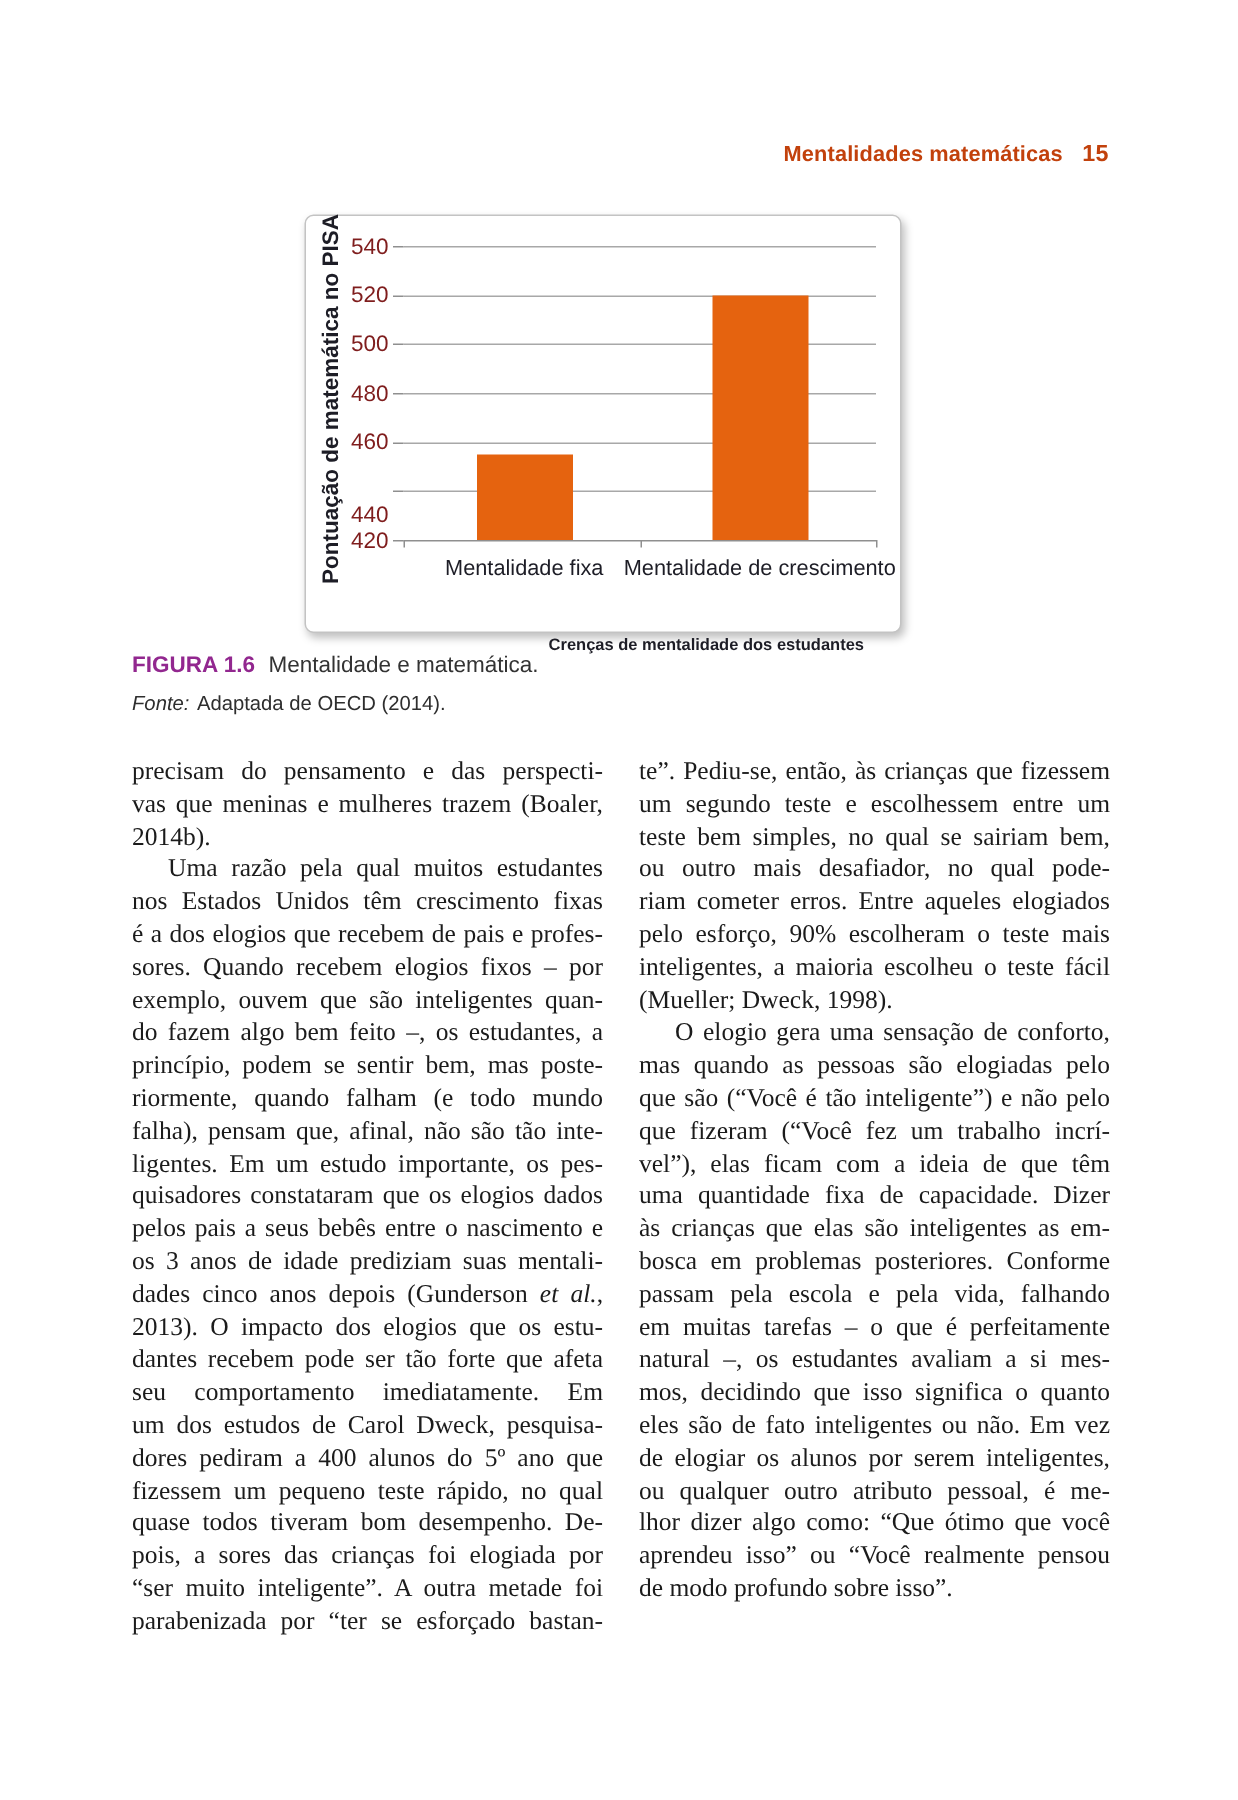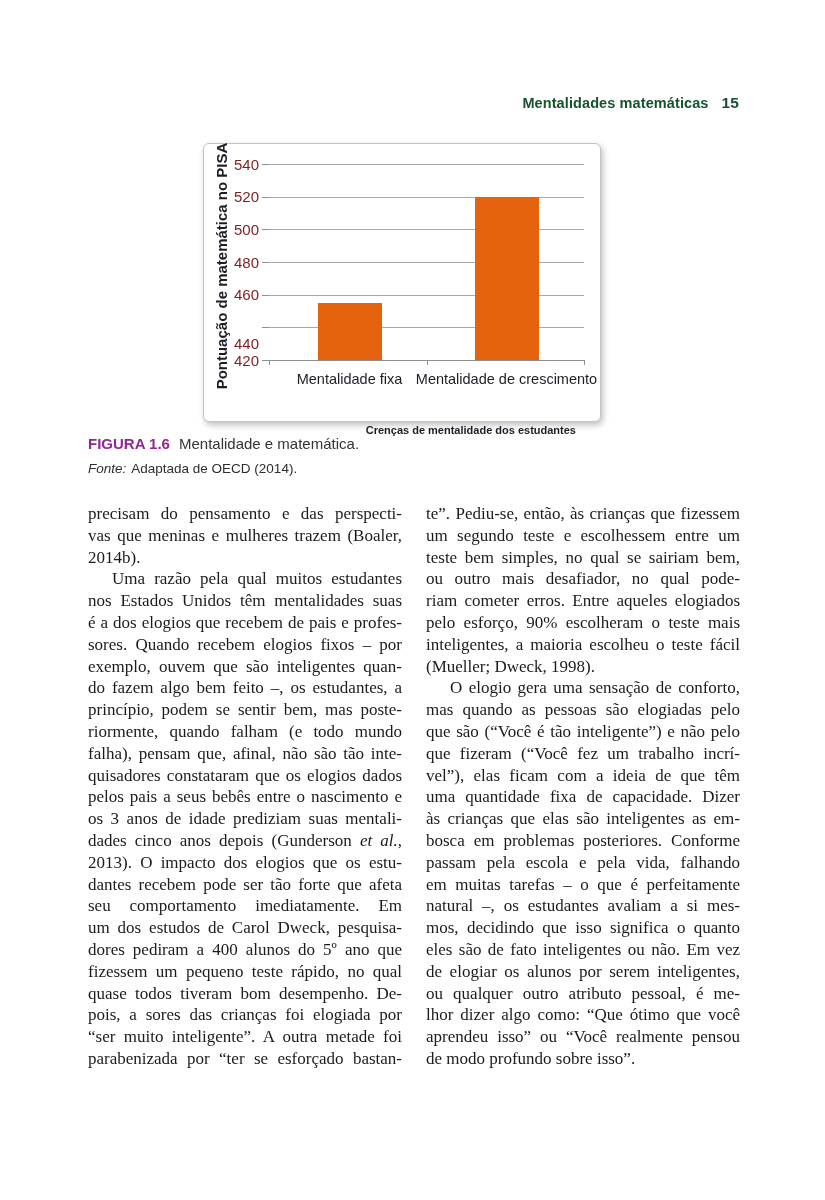--- a/index.html
+++ b/index.html
@@ -7,21 +7,21 @@
     position:relative;
     width:825px;height:1200px;
     background:#ffffff;
     font-family:"Liberation Sans",sans-serif;
     color:#1c1c1c;
     overflow:hidden;
   }
   
   #running-header{
     position:absolute;top:94px;right:86px;
-    font-size:14.5px;color:#14532d;letter-spacing:.1px;
+    font-size:14.5px;color:#c2410c;letter-spacing:.1px;
   }
   #running-header .rh-title{font-weight:600;}
   #running-header .rh-num{font-weight:700;font-size:15.5px;margin-left:13px;}
   
   #chart-card{
     position:absolute;left:203px;top:143px;
     width:396px;height:277px;
     background:#fff;
     border:1px solid #c3c3c3;border-radius:6px;
     box-shadow:2px 3px 6px rgba(0,0,0,0.25);
@@ -119,28 +119,29 @@
   </div>
   <div id="figure-source">
     <span class="src-label">Fonte:</span><span class="src-text">Adaptada de OECD (2014).</span>
   </div>
 
   <div id="col-left" class="col">
       <div class="bl">precisam do pensamento e das perspecti-</div>
       <div class="bl">vas que meninas e mulheres trazem (Boaler,</div>
       <div class="bl end">2014b).</div>
       <div class="bl ind">Uma razão pela qual muitos estudantes</div>
-      <div class="bl">nos Estados Unidos têm mentalidades suas</div>
+      <div class="bl">nos Estados Unidos têm crescimento fixas</div>
       <div class="bl">é a dos elogios que recebem de pais e profes-</div>
       <div class="bl">sores. Quando recebem elogios fixos – por</div>
       <div class="bl">exemplo, ouvem que são inteligentes quan-</div>
       <div class="bl">do fazem algo bem feito –, os estudantes, a</div>
       <div class="bl">princípio, podem se sentir bem, mas poste-</div>
       <div class="bl">riormente, quando falham (e todo mundo</div>
       <div class="bl">falha), pensam que, afinal, não são tão inte-</div>
+      <div class="bl">ligentes. Em um estudo importante, os pes-</div>
       <div class="bl">quisadores constataram que os elogios dados</div>
       <div class="bl">pelos pais a seus bebês entre o nascimento e</div>
       <div class="bl">os 3 anos de idade prediziam suas mentali-</div>
       <div class="bl">dades cinco anos depois (Gunderson <i>et al.</i>,</div>
       <div class="bl">2013). O impacto dos elogios que os estu-</div>
       <div class="bl">dantes recebem pode ser tão forte que afeta</div>
       <div class="bl">seu comportamento imediatamente. Em</div>
       <div class="bl">um dos estudos de Carol Dweck, pesquisa-</div>
       <div class="bl">dores pediram a 400 alunos do 5º ano que</div>
       <div class="bl">fizessem um pequeno teste rápido, no qual</div>

